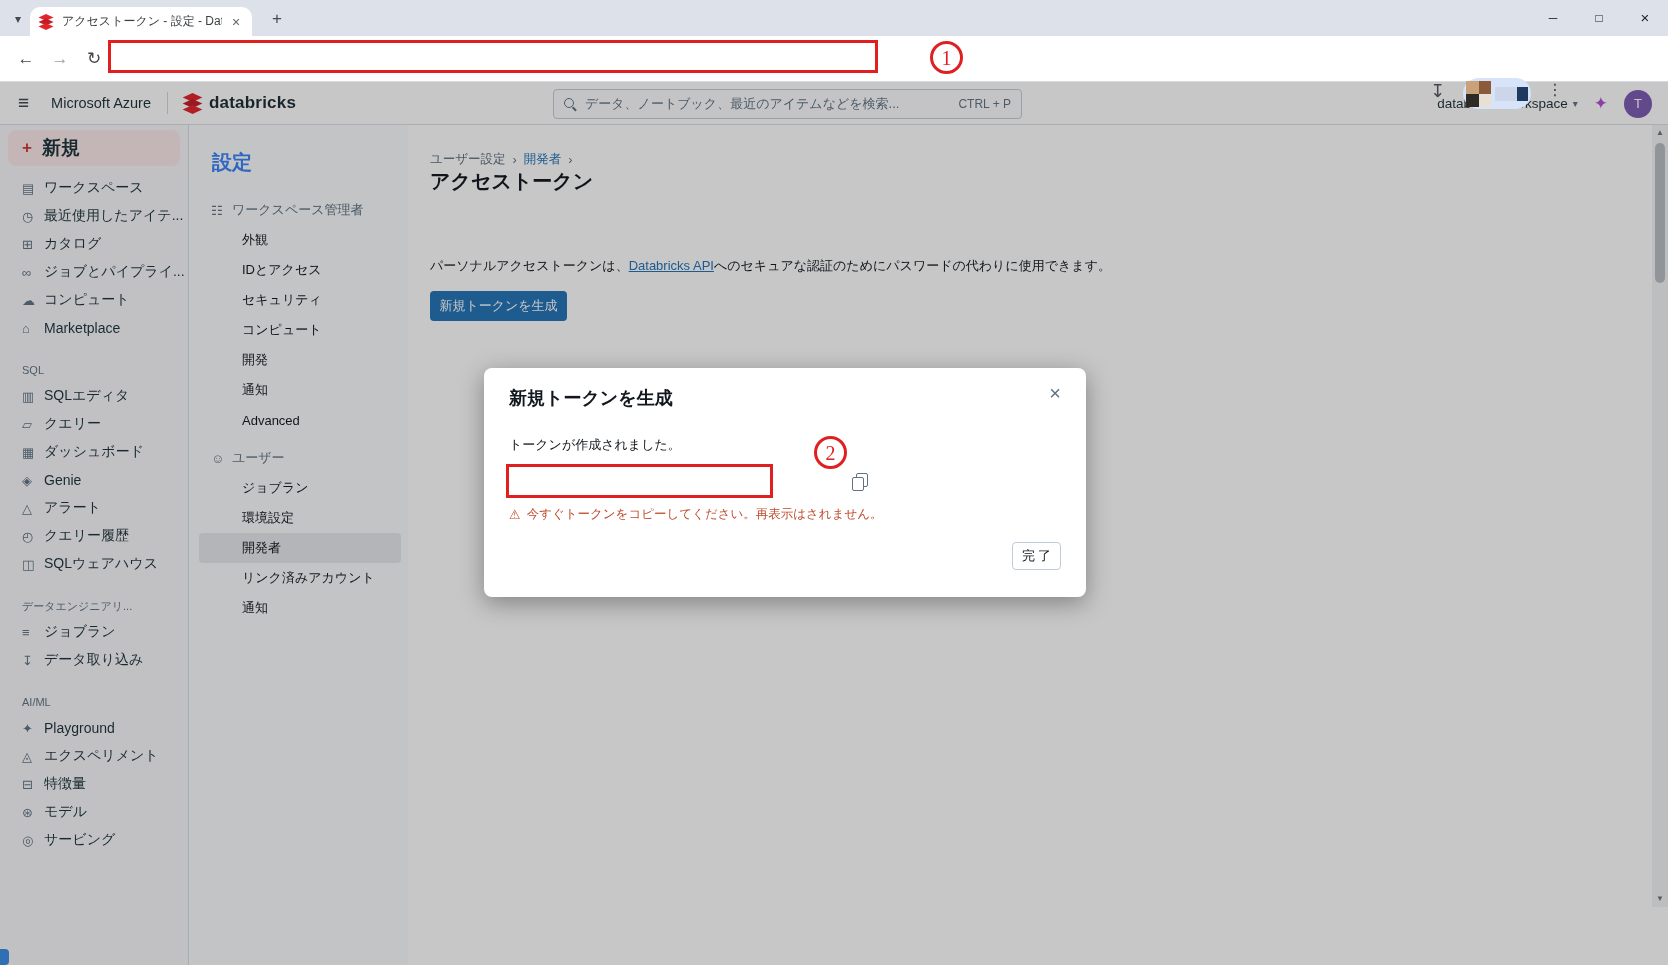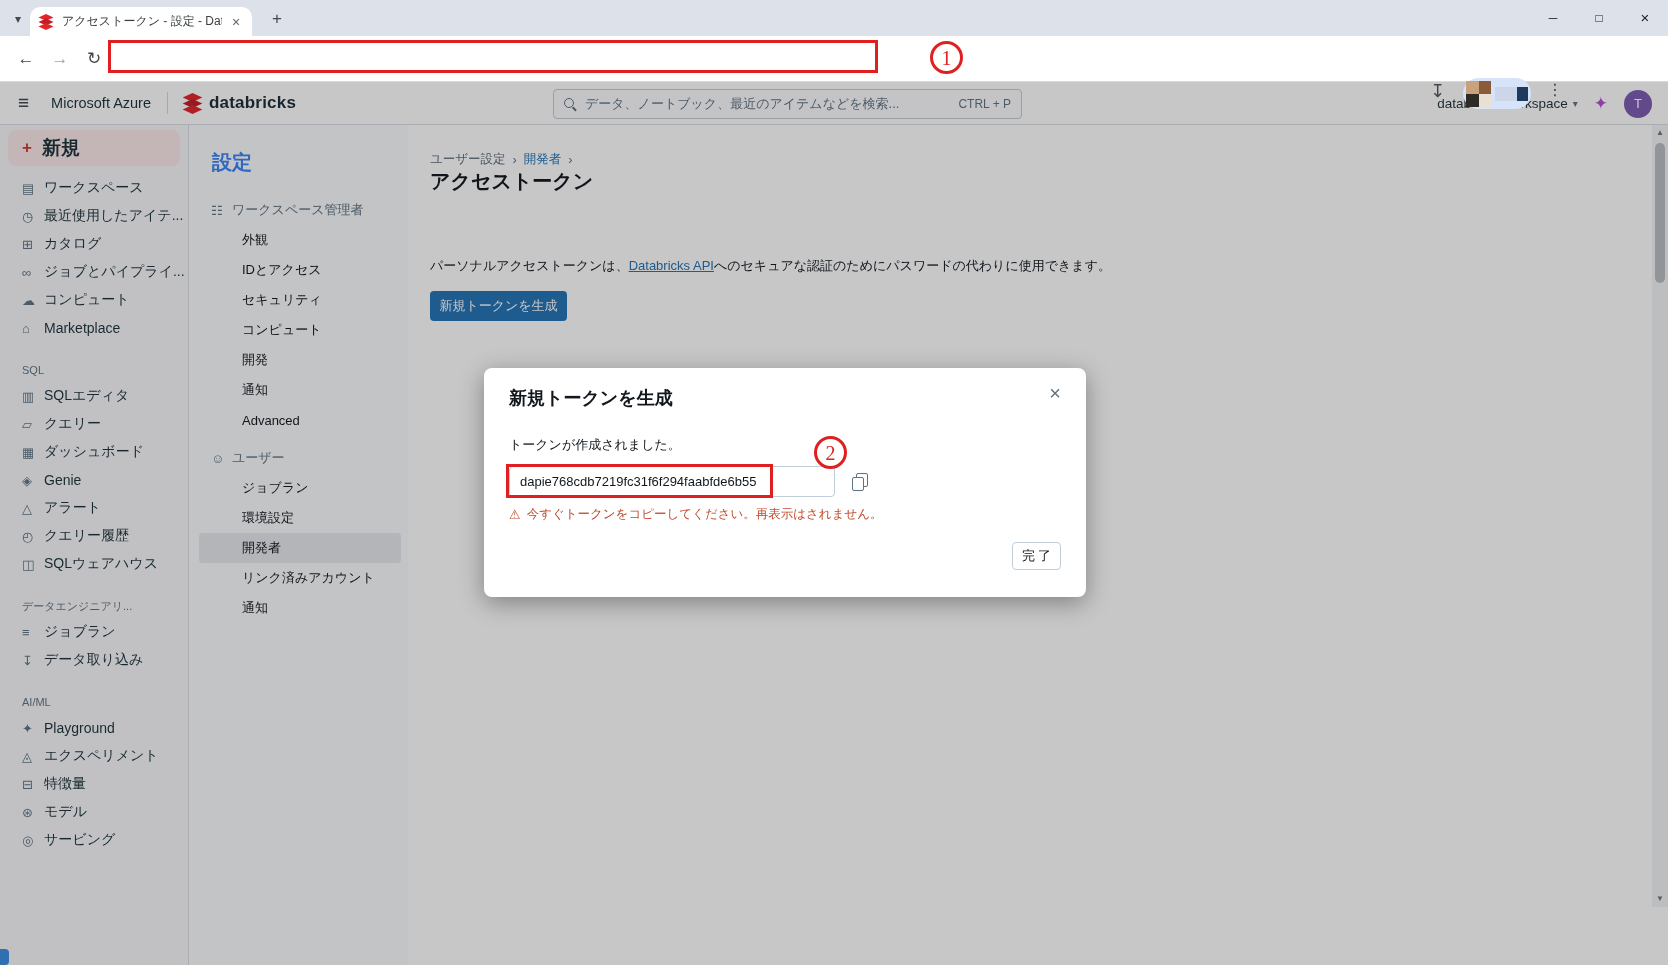--- a/index.html
+++ b/index.html
@@ -332,21 +332,20 @@
     <div class="varrow down">▼</div>
   </div>
   <div class="help-edge"></div>
 
   <div class="dim"></div>
 
   <div class="modal">
     <div class="modal-title">新規トークンを生成</div>
     <div class="modal-close">×</div>
     <div class="modal-msg">トークンが作成されました。</div>
-    <input class="token-input" readonly="" value="dapie768cdb7219fc31f6f294faabfde6b55" style="">
     <div class="copy-btn">
         <span class="copyicon"></span>
       </div>
     <div class="modal-warning">
       <span class="warn-ic">⚠</span>
       <span>今すぐトークンをコピーしてください。再表示はされません。</span>
     </div>
     <button class="done-btn">完了</button>
   </div>
 

